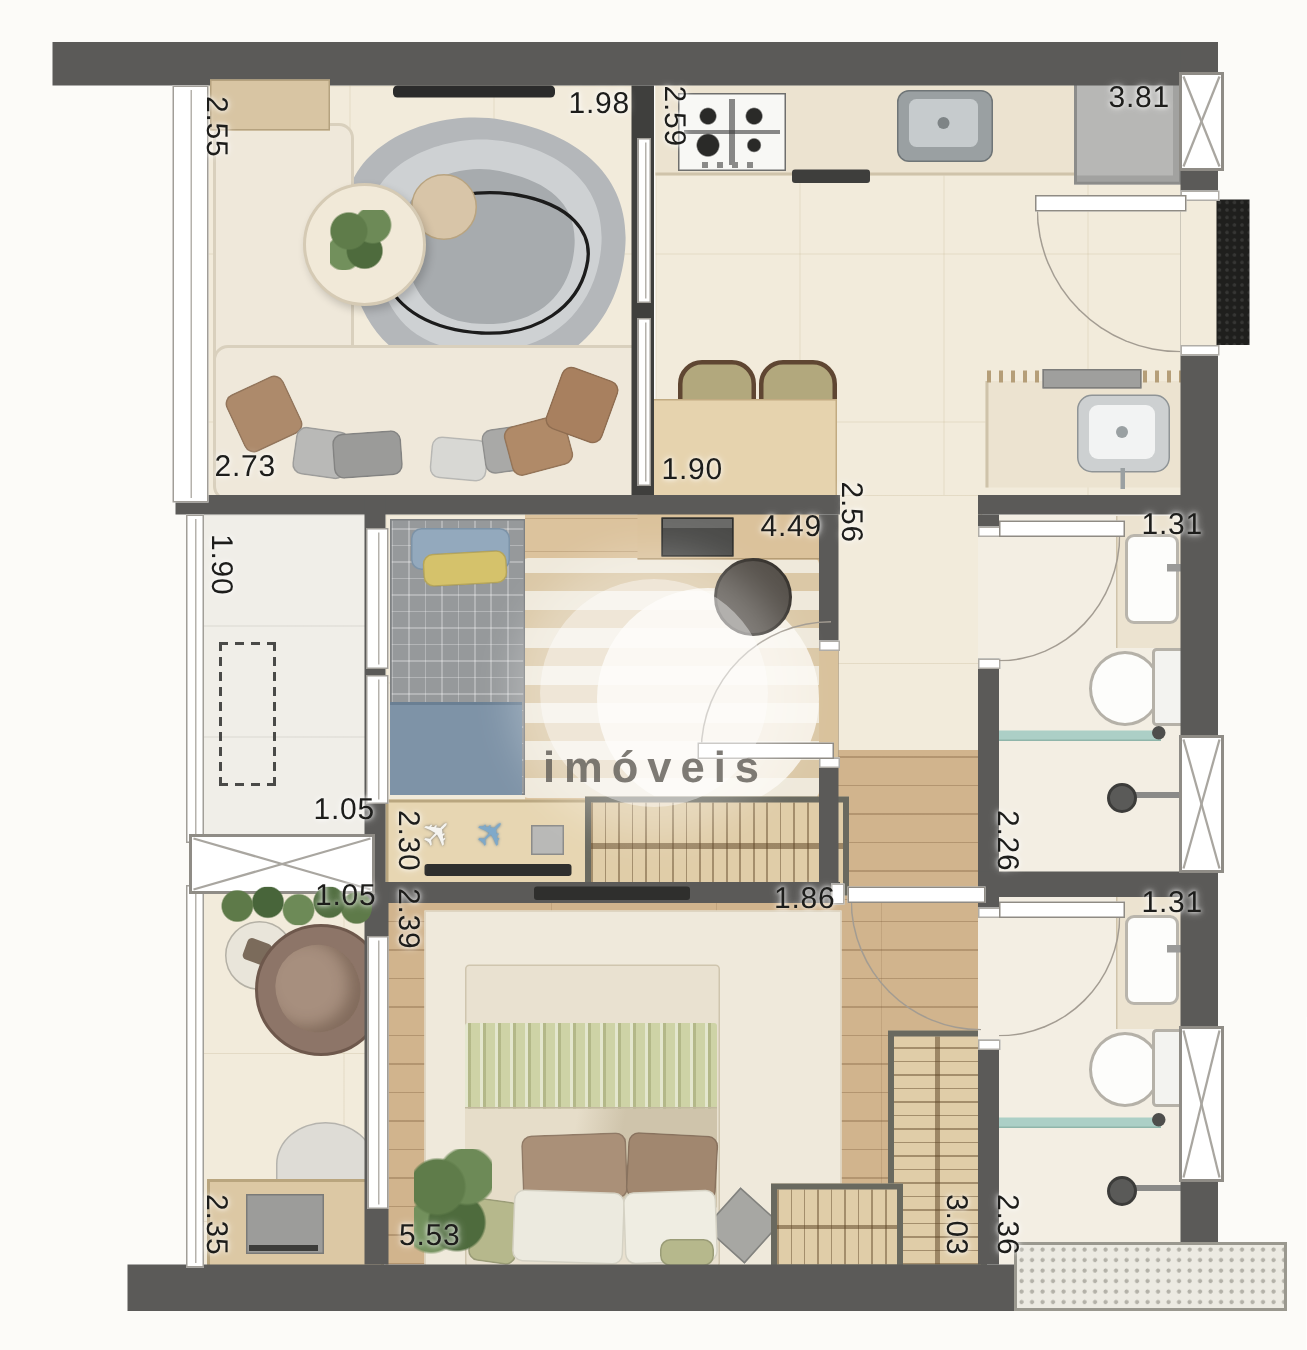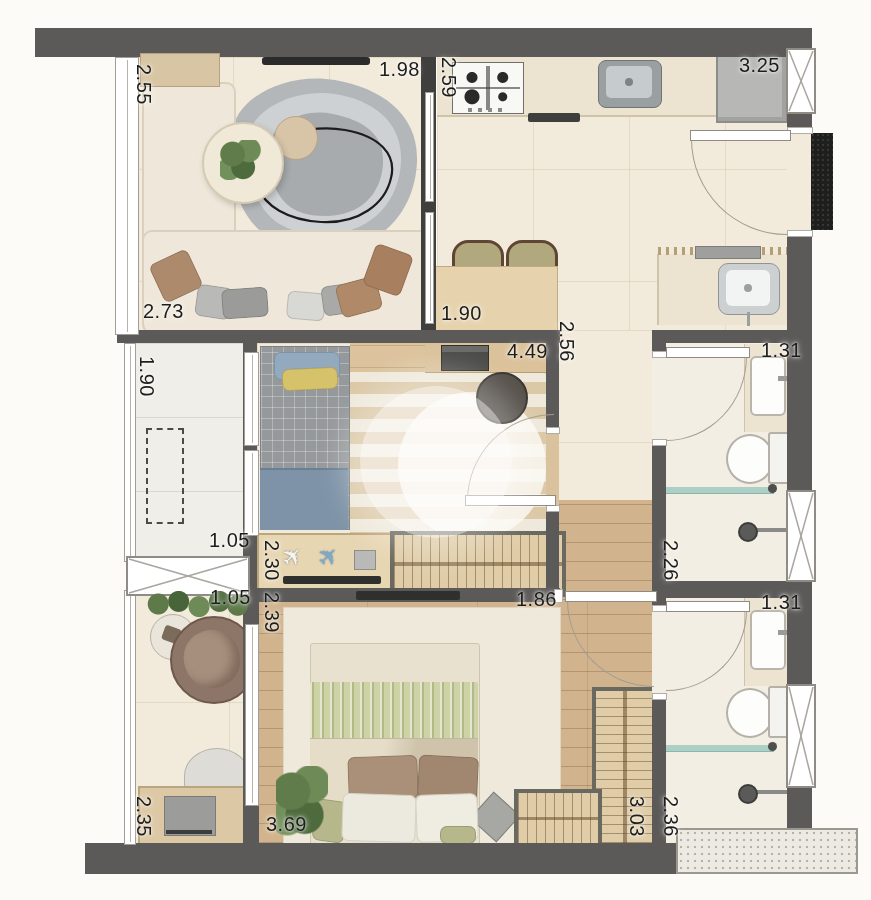--- a/index.html
+++ b/index.html
@@ -285,36 +285,37 @@
   <div class="abs f" style="left:778px;top:630px;width:10px;height:5px;background:#9a9a98;z-index:12"></div>
   <div class="abs toilet-bowl f" style="left:726px;top:688px;width:44px;height:46px;z-index:11"></div>
   <div class="abs toilet-tank f" style="left:768px;top:686px;width:20px;height:48px;z-index:12"></div>
   <div class="abs glassbar" style="left:664px;top:745px;width:110px;height:6px"></div>
   <div class="abs f" style="left:768px;top:742px;width:9px;height:9px;border-radius:50%;background:#4e4e4c;z-index:13"></div>
   <div class="abs f" style="left:738px;top:784px;width:16px;height:16px;border-radius:50%;background:#5a5a58;border:2px solid #3c3c3a;z-index:11"></div>
   <div class="abs f" style="left:754px;top:790px;width:34px;height:4px;background:#8a8a88;z-index:10"></div>
   <div class="abs mat-speckle over" style="left:676px;top:828px;width:178px;height:42px"></div>
 
   <div class="wm-circle"></div>
+  <div class="wm-sub">imóveis</div>
 
   <div class="dim dimv" style="left:133px;top:64px">2.55</div>
   <div class="dim" style="left:379px;top:59px">1.98</div>
   <div class="dim" style="left:143px;top:301px">2.73</div>
   <div class="dim dimv" style="left:438px;top:57px">2.59</div>
-  <div class="dim" style="left:739px;top:55px">3.25</div>
+  <div class="dim" style="left:739px;top:55px">3.81</div>
   <div class="dim" style="left:441px;top:303px">1.90</div>
   <div class="dim dimv" style="left:556px;top:321px">2.56</div>
   <div class="dim" style="left:507px;top:341px">4.49</div>
   <div class="dim dimv" style="left:136px;top:356px">1.90</div>
   <div class="dim" style="left:209px;top:530px">1.05</div>
   <div class="dim" style="left:210px;top:587px">1.05</div>
   <div class="dim dimv" style="left:261px;top:540px">2.30</div>
   <div class="dim dimv" style="left:261px;top:592px">2.39</div>
   <div class="dim" style="left:516px;top:589px">1.86</div>
-  <div class="dim" style="left:266px;top:814px">3.69</div>
+  <div class="dim" style="left:266px;top:814px">5.53</div>
   <div class="dim dimv" style="left:626px;top:796px">3.03</div>
   <div class="dim dimv" style="left:133px;top:796px">2.35</div>
   <div class="dim" style="left:761px;top:340px">1.31</div>
   <div class="dim dimv" style="left:660px;top:540px">2.26</div>
   <div class="dim" style="left:761px;top:592px">1.31</div>
   <div class="dim dimv" style="left:660px;top:796px">2.36</div>
 
 </div>
 
 </body></html>

